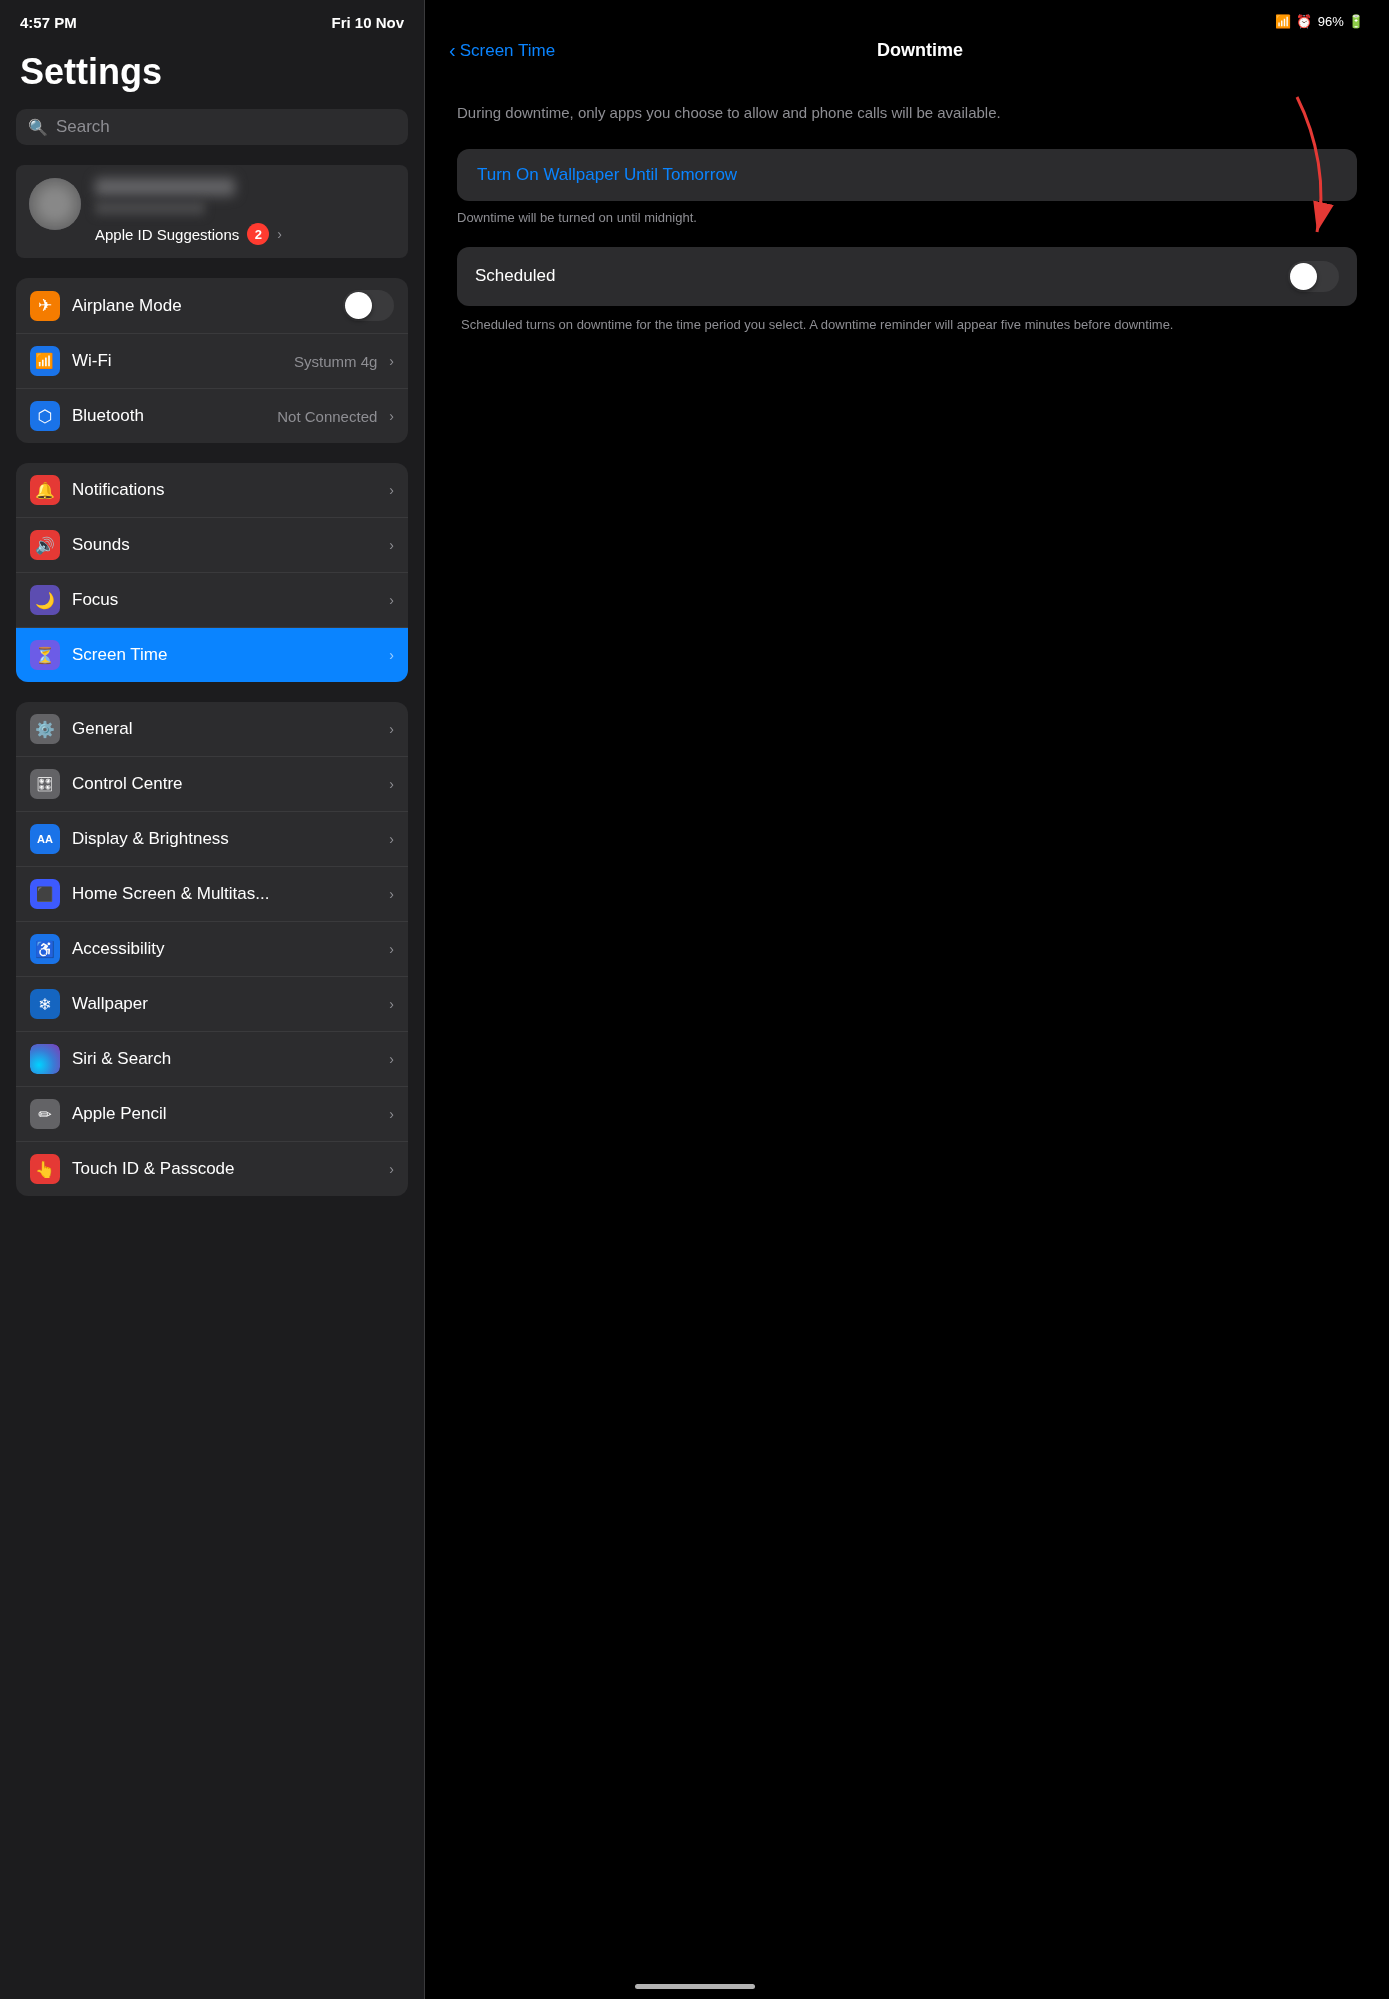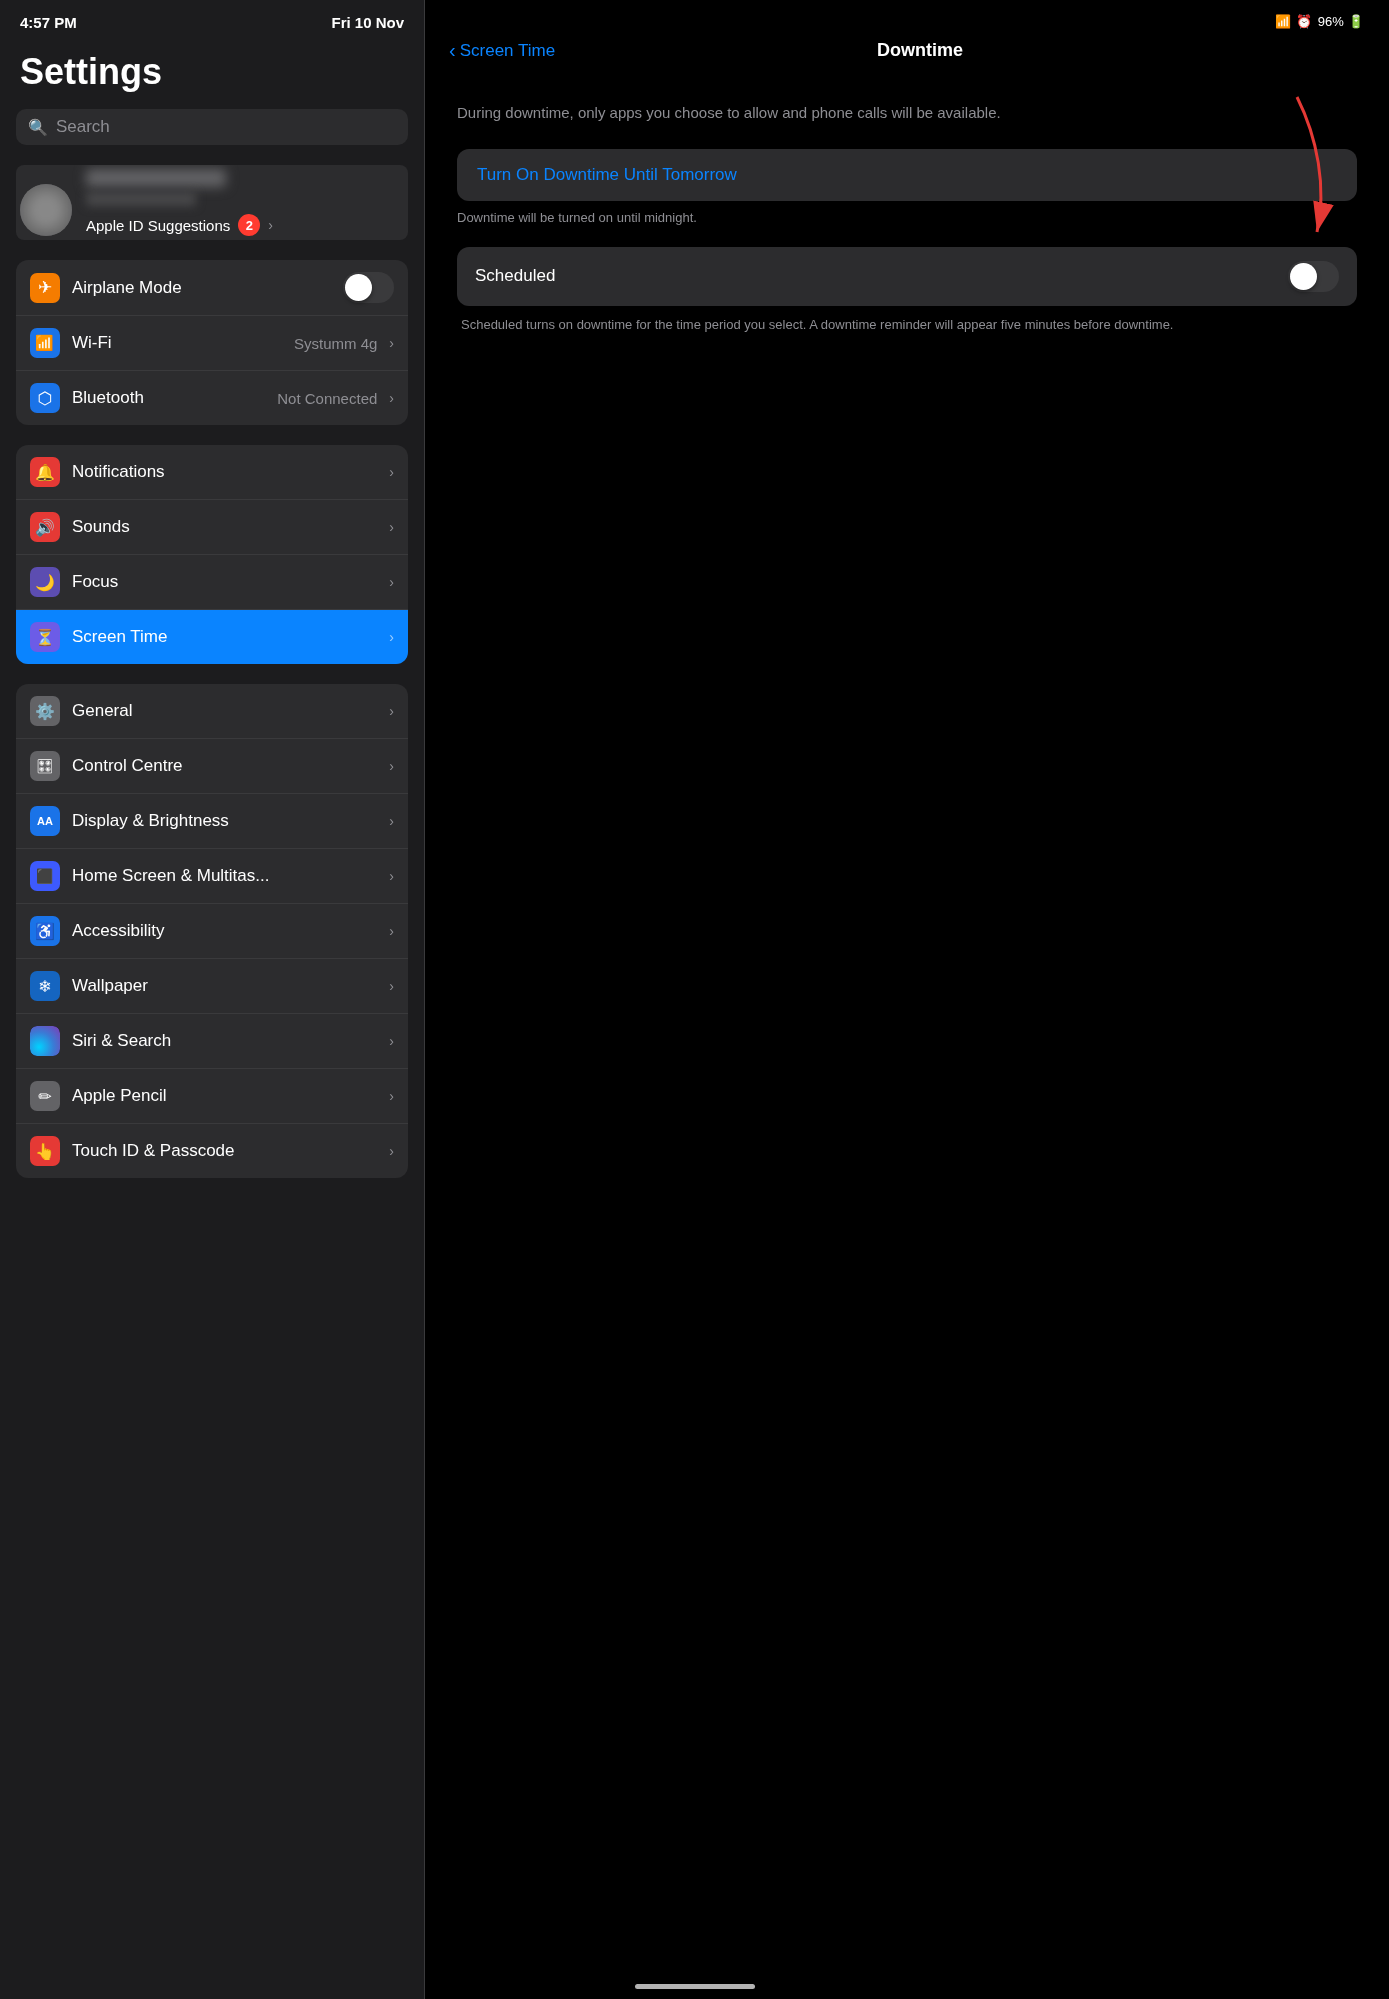--- a/index.html
+++ b/index.html
@@ -354,21 +354,21 @@
 
   <div class="settings-title">Settings</div>
 
   <div class="search-bar">
     <span class="search-icon-svg">🔍</span>
     <input type="text" placeholder="Search" style="">
   </div>
 
   <div class="left-scroll">
 
-    <div class="apple-id-suggestions-row section" style="display:flex; align-items:flex-end; gap:14px; padding:4px; border-radius:8px; background:#2c2c2e; margin:0 16px 20px;">
+    <div class="apple-id-suggestions-row section" style="display:flex; align-items:flex-start; gap:14px; padding:13px; border-radius:8px; background:#2c2c2e; margin:0 16px 20px;">
       <div class="apple-id-avatar">
         <div class="apple-id-avatar-blur"></div>
       </div>
       <div style="flex:1;">
         <div class="apple-id-name"></div>
         <div class="apple-id-sub"></div>
         <div style="margin-top:8px; display:flex; align-items:center; gap:8px;">
           <span style="color:#fff; font-size:15px;">Apple ID Suggestions</span>
           <div class="badge">2</div>
           <span class="chevron">›</span>
@@ -509,21 +509,21 @@
       <span>Screen Time</span>
     </div>
     <div class="nav-title">Downtime</div>
   </div>
 
   <div class="content-area">
 
     <p class="description-text">During downtime, only apps you choose to allow and phone calls will be available.</p>
 
     <div class="action-button">
-      <span class="action-button-label">Turn On Downtime Until Tomorrow</span>
+      <span class="action-button-label">Turn On Wallpaper Until Tomorrow</span>
     </div>
 
     <p class="sub-description" style="margin-bottom:20px; margin-top:6px;">Downtime will be turned on until midnight.</p>
 
     <div class="scheduled-container" style="position:relative;">
       <div class="scheduled-row">
         <span class="scheduled-label">Scheduled</span>
         <div class="toggle">
           <div class="toggle-knob"></div>
         </div>

